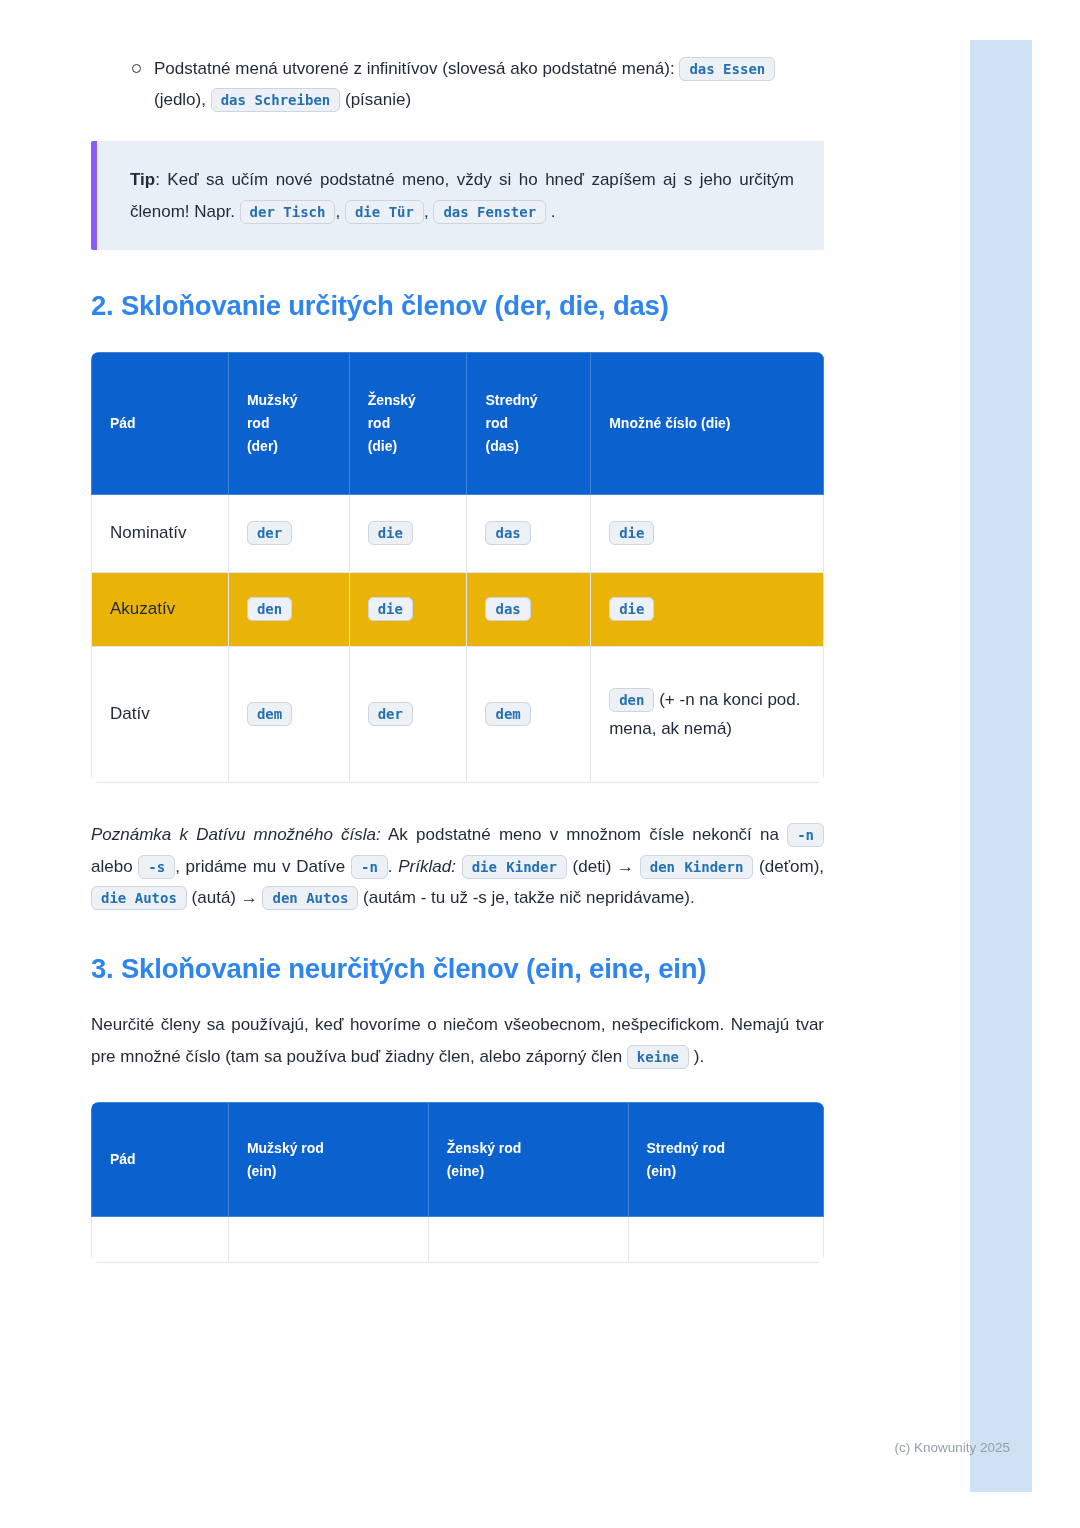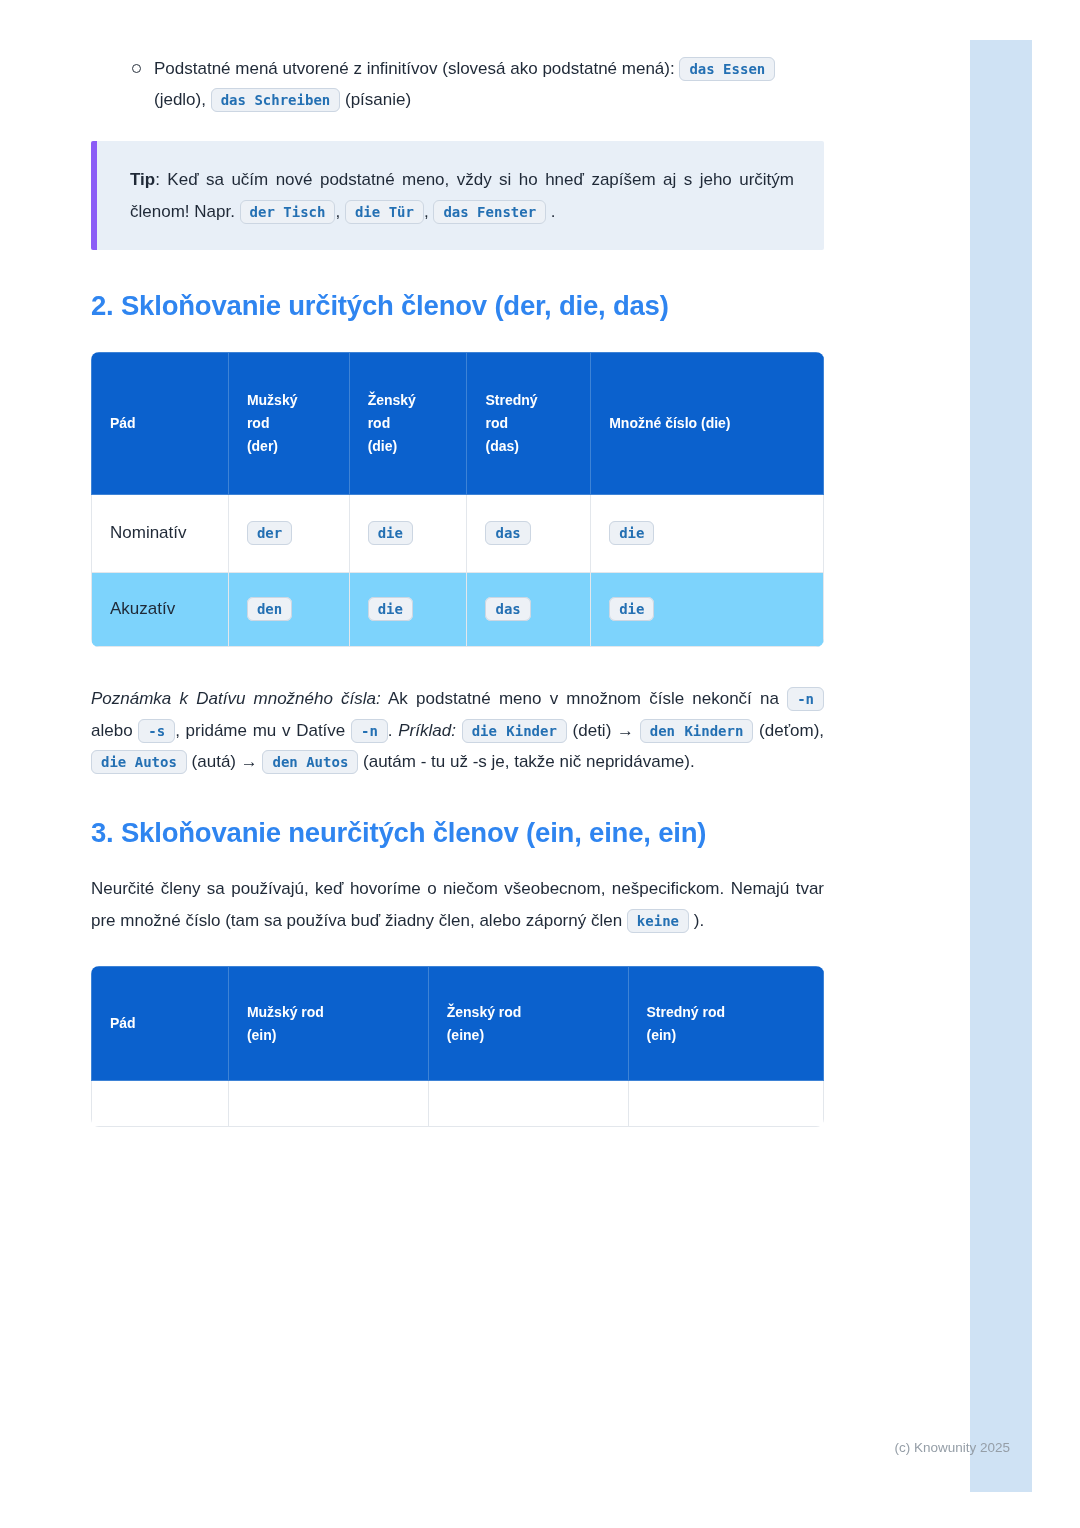--- a/index.html
+++ b/index.html
@@ -49,21 +49,21 @@
     border:1px solid #3e83d6;
   }
   td{
     padding:12px 18px;vertical-align:middle;font-size:17px;line-height:1.7;
     border:1px solid #e3e7ec;background:#ffffff;
   }
   .t1 thead tr{height:142px;}
   .t1 tbody tr:nth-child(1){height:78px;}
   .t1 tbody tr:nth-child(2){height:74px;}
   .t1 tbody tr:nth-child(3){height:136px;}
-  .t1 tbody tr:nth-child(2) td{background:#7dd3fc;}
+  .t1 tbody tr:nth-child(2) td{background:#eab308;}
   .t2 thead tr{height:114px;}
   .t2 tbody tr{height:46px;}
   .t1 col:nth-child(1){width:18.7%;}
   .t1 col:nth-child(2){width:16.5%;}
   .t1 col:nth-child(3){width:16.1%;}
   .t1 col:nth-child(4){width:16.9%;}
   .t1 col:nth-child(5){width:31.8%;}
   .t2 col:nth-child(1){width:18.7%;}
   .t2 col:nth-child(2){width:27.3%;}
   .t2 col:nth-child(3){width:27.3%;}
@@ -122,20 +122,27 @@
               <td><code class="chip">das</code></td>
               <td><code class="chip">die</code></td>
             </tr>
             <tr>
               <td><span class="">Akuzatív</span></td>
               <td><code class="chip">den</code></td>
               <td><code class="chip">die</code></td>
               <td><code class="chip">das</code></td>
               <td><code class="chip">die</code></td>
             </tr>
+            <tr>
+              <td><span class="">Datív</span></td>
+              <td><code class="chip">dem</code></td>
+              <td><code class="chip">der</code></td>
+              <td><code class="chip">dem</code></td>
+              <td><code class="chip">den</code><span class=""> (+ -n na konci pod. mena, ak nemá)</span></td>
+            </tr>
           </tbody>
         </table>
     </div>
 
     <p class="body note"><span class="i">Poznámka k Datívu množného čísla:</span><span class=""> Ak podstatné meno v množnom čísle nekončí na </span><code class="chip">-n</code><span class=""> alebo </span><code class="chip">-s</code><span class="">, pridáme mu v Datíve </span><code class="chip">-n</code><span class="">. </span><span class="i">Príklad:</span><span class=""> </span><code class="chip">die Kinder</code><span class=""> (deti) → </span><code class="chip">den Kindern</code><span class=""> (deťom), </span><code class="chip">die Autos</code><span class=""> (autá) → </span><code class="chip">den Autos</code><span class=""> (autám - tu už -s je, takže nič nepridávame).</span></p>
 
     <h2>3. Skloňovanie neurčitých členov (ein, eine, ein)</h2>
     <p class="body"><span class="">Neurčité členy sa používajú, keď hovoríme o niečom všeobecnom, nešpecifickom. Nemajú tvar pre množné číslo (tam sa používa buď žiadny člen, alebo záporný člen </span><code class="chip">keine</code><span class=""> ).</span></p>
 
     <div class="table-wrap">

